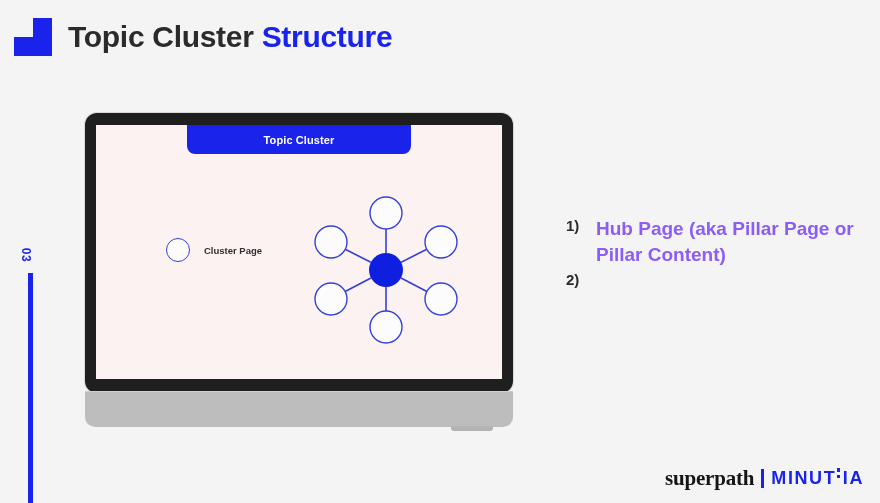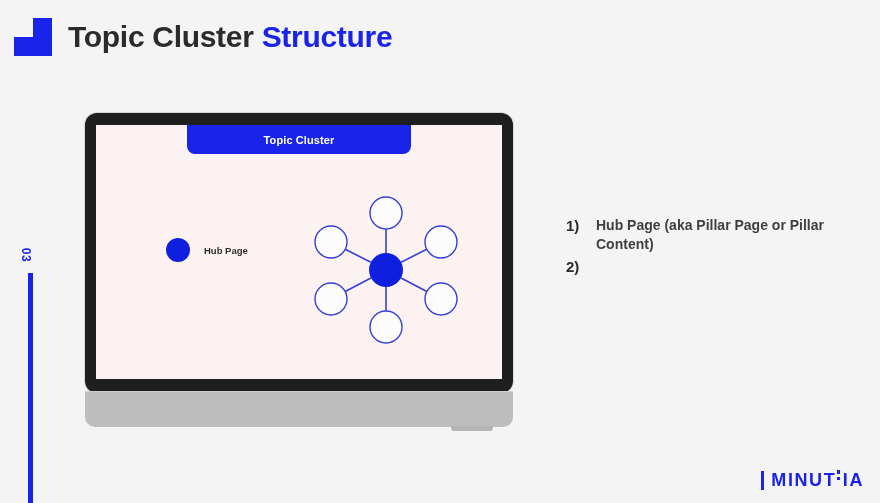--- a/index.html
+++ b/index.html
@@ -211,23 +211,23 @@
   }
   .list-num {
     font-size: 15px;
     font-weight: bold;
     color: #2b2b2b;
     line-height: 1.38;
     flex: none;
     width: 18px;
   }
   .list-text {
-    font-size: 14px;
-    font-weight: bold;
-    color: #404040;
+    font-size: 19px;
+    font-weight: bold;
+    color: #8b5cf6;
     line-height: 1.38;
   }
 
   
   .footer {
     position: absolute;
     right: 16px;
     bottom: 12px;
     display: flex;
     align-items: center;
@@ -291,22 +291,22 @@
   <div class="monitor">
     <div class="bezel">
       <div class="screen">
 
         <div class="banner">
           <span class="banner-text">Topic Cluster</span>
         </div>
 
         <div class="legend">
           <div class="legend-row">
-            <span class="legend-dot filled"></span>
-            <span class="legend-label">Hub Page</span>
+            <span class="legend-dot hollow"></span>
+            <span class="legend-label">Cluster Page</span>
           </div>
         </div>
 
         <div class="diagram">
           <svg width="170" height="150" viewBox="0 0 170 150">
             <g id="edges" stroke="#3340d8" stroke-width="1.6" fill="none">
                 <line x1="85" y1="58" x2="85" y2="34" stroke="#3340d8"></line>
                 <line x1="69.85022703477463" y1="67.28738830861253" x2="44.25860984962388" y2="54.25892865071761" stroke="#3340d8"></line>
                 <line x1="100.14977296522537" y1="67.28738830861253" x2="125.74139015037612" y2="54.25892865071761" stroke="#3340d8"></line>
                 <line x1="69.96232529174995" y1="82.92895575525912" x2="44.15310560776476" y2="96.53745340681495" stroke="#3340d8"></line>
@@ -337,20 +337,21 @@
     <div class="list-item">
       <span class="list-num">1)</span>
       <span class="list-text">Hub Page (aka Pillar Page or Pillar Content)</span>
     </div>
     <div class="list-item">
       <span class="list-num">2)</span>
     </div>
   </div>
 
   <div class="footer">
+    <span class="brand-super">superpath</span>
     <span class="brand-pipe"></span>
     <span class="brand-min">
       <span>MINUT</span>
       <span class="brand-colon">
           <i></i>
           <i></i>
         </span>
       <span>IA</span>
     </span>
   </div>

